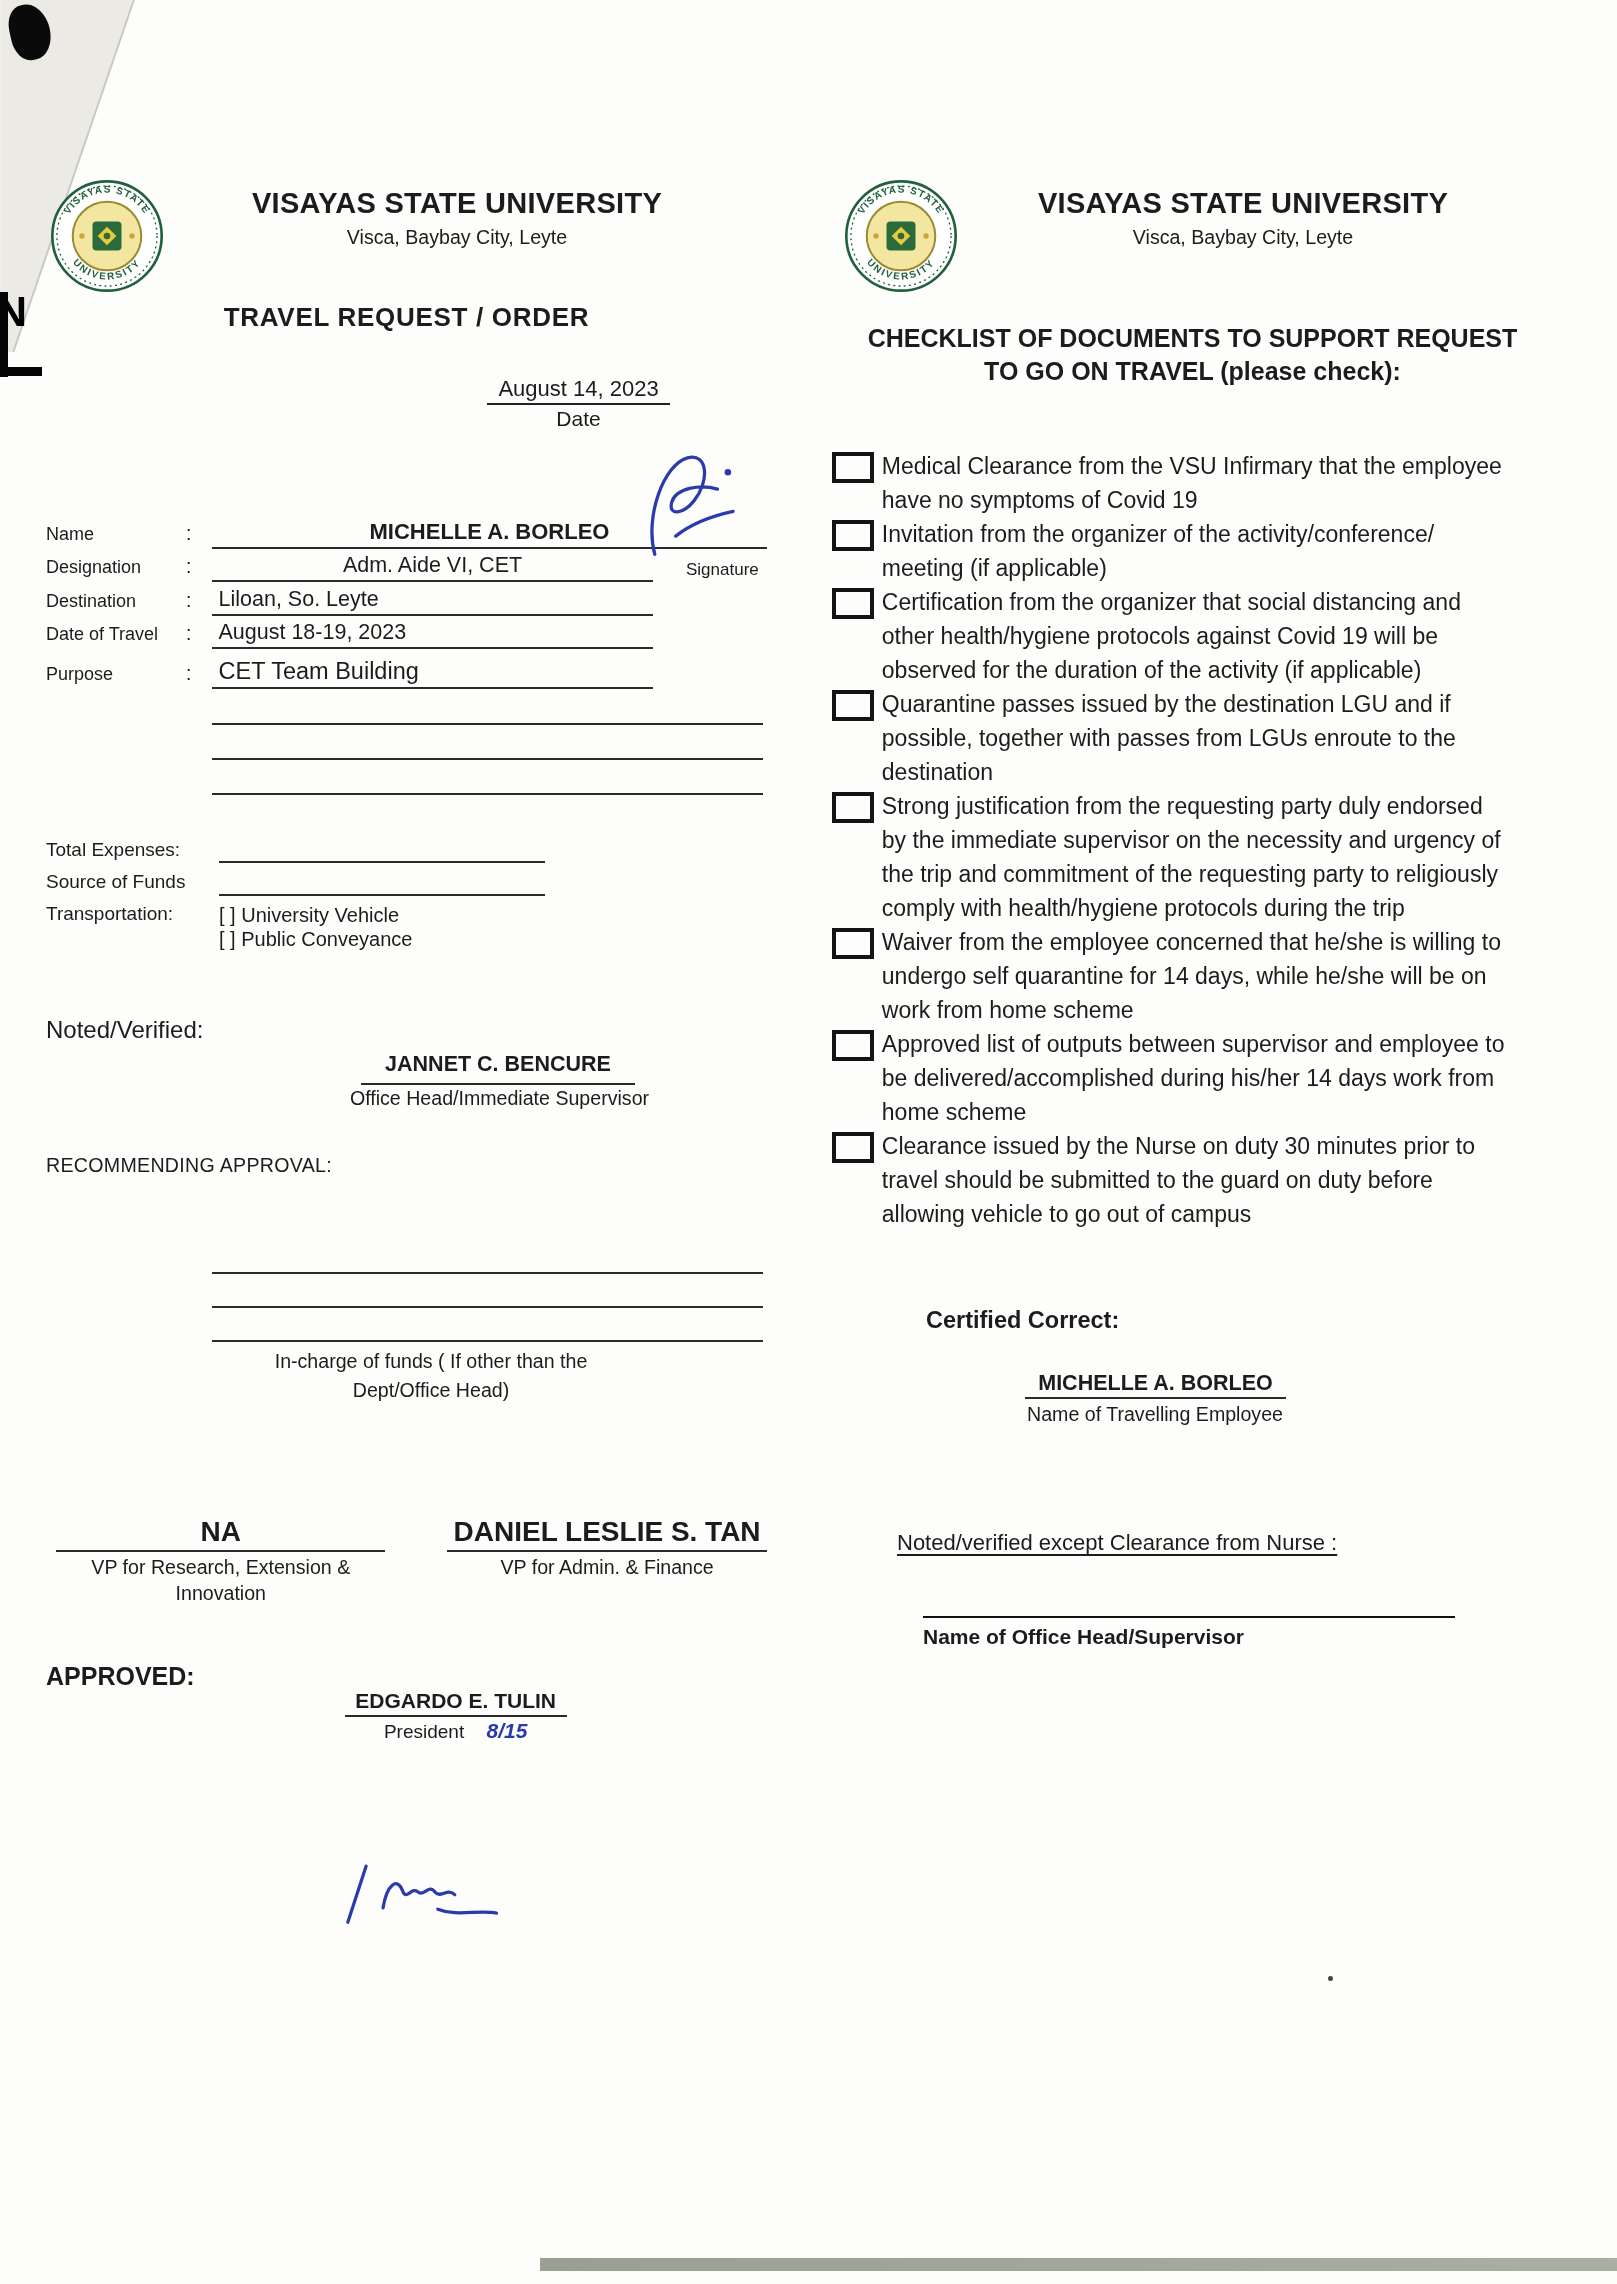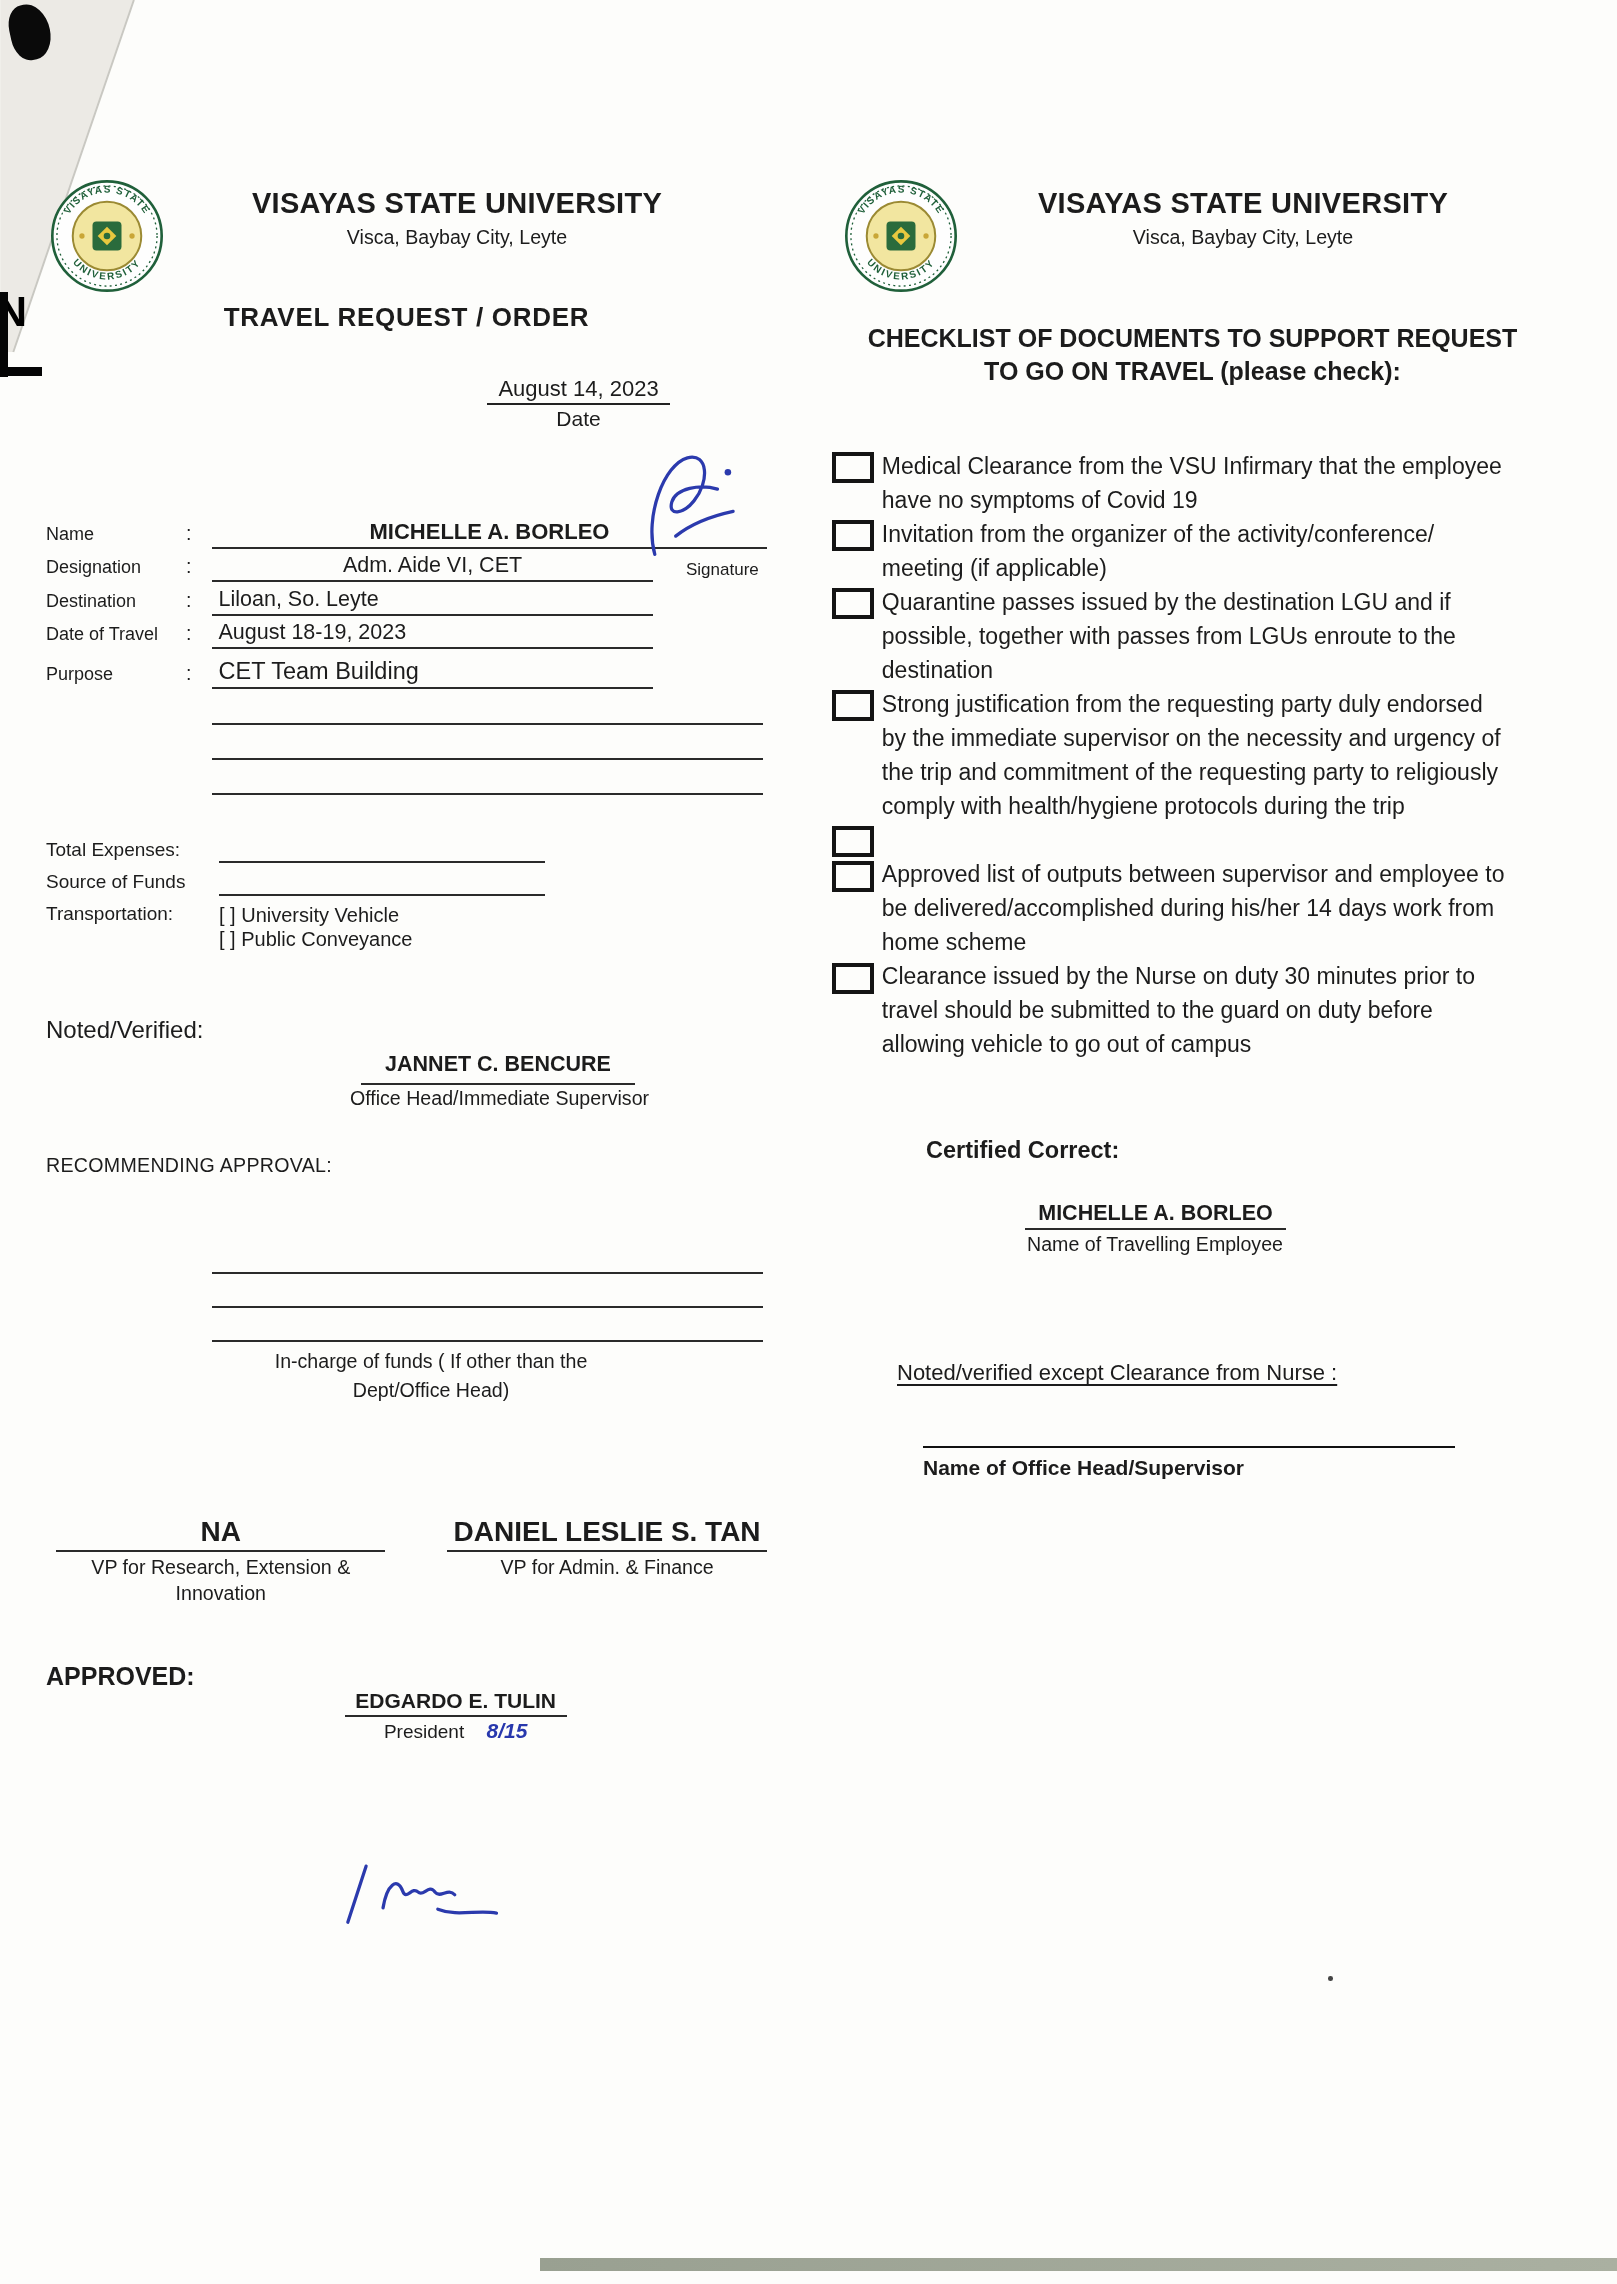--- a/index.html
+++ b/index.html
@@ -284,28 +284,33 @@
       <div class="chk-item">
         <span class="chk-box"></span>
         <div class="chk-text">Medical Clearance from the VSU Infirmary that the employee have no symptoms of Covid 19</div>
       </div>
       <div class="chk-item">
         <span class="chk-box"></span>
         <div class="chk-text">Invitation from the organizer of the activity/conference/ meeting (if applicable)</div>
       </div>
       <div class="chk-item">
         <span class="chk-box"></span>
+        <div class="chk-text">Certification from the organizer that social distancing and other health/hygiene protocols against Covid 19 will be observed for the duration of the activity (if applicable)</div>
+      </div>
+      <div class="chk-item">
+        <span class="chk-box"></span>
         <div class="chk-text">Quarantine passes issued by the destination LGU and if possible, together with passes from LGUs enroute to the destination</div>
       </div>
       <div class="chk-item">
         <span class="chk-box"></span>
         <div class="chk-text">Strong justification from the requesting party duly endorsed by the immediate supervisor on the necessity and urgency of the trip and commitment of the requesting party to religiously comply with health/hygiene protocols during the trip</div>
       </div>
       <div class="chk-item">
         <span class="chk-box"></span>
+        <div class="chk-text">Waiver from the employee concerned that he/she is willing to undergo self quarantine for 14 days, while he/she will be on work from home scheme</div>
       </div>
       <div class="chk-item">
         <span class="chk-box"></span>
         <div class="chk-text">Approved list of outputs between supervisor and employee to be delivered/accomplished during his/her 14 days work from home scheme</div>
       </div>
       <div class="chk-item">
         <span class="chk-box"></span>
         <div class="chk-text">Clearance issued by the Nurse on duty 30 minutes prior to travel should be submitted to the guard on duty before allowing vehicle to go out of campus</div>
       </div>
     </div>

